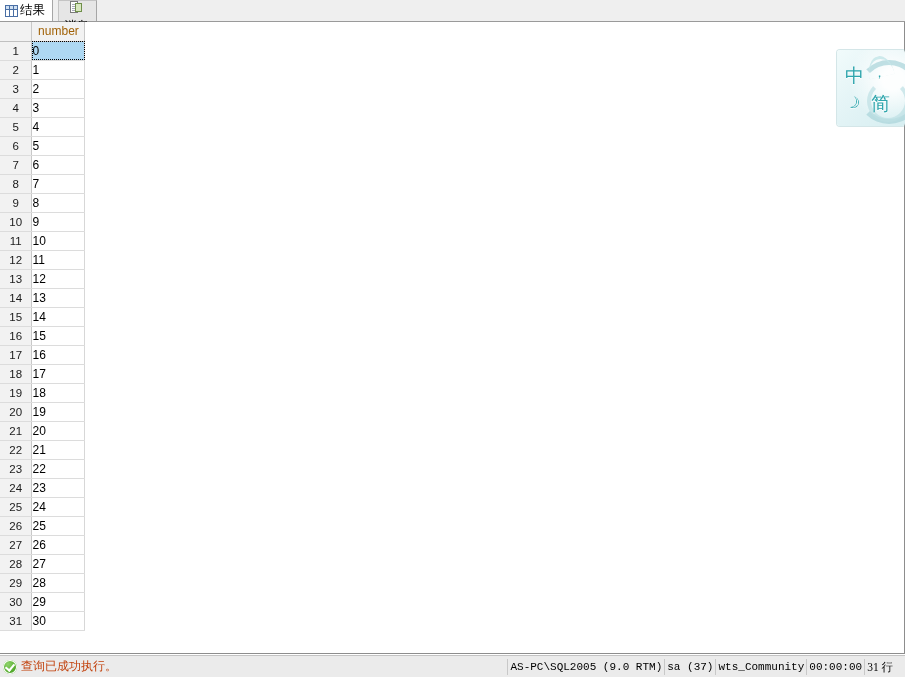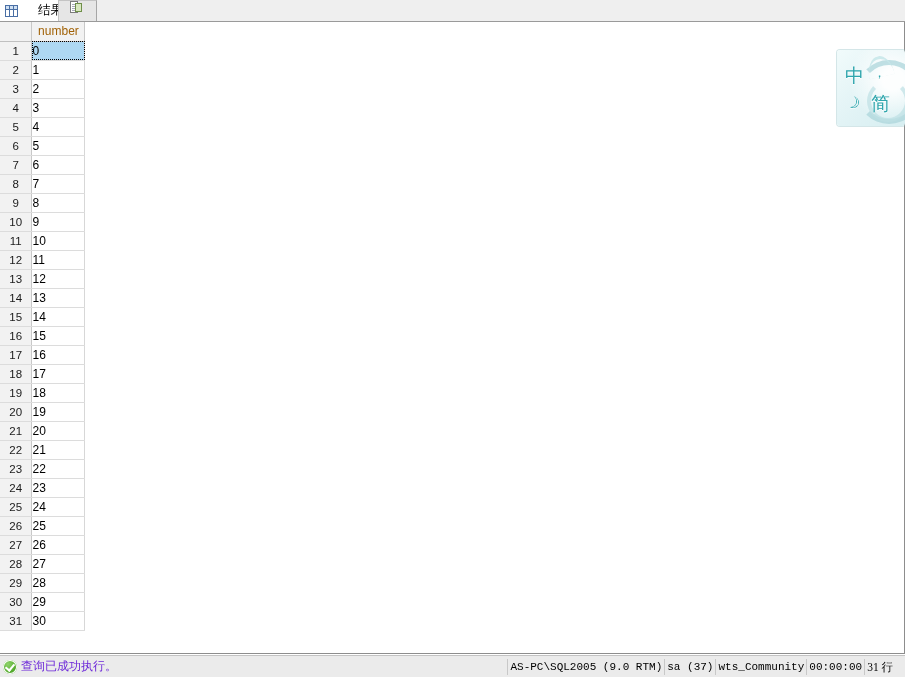--- a/index.html
+++ b/index.html
@@ -25,21 +25,21 @@
     background: #efefef;
     border-bottom: 1px solid #9a9a9a;
     box-sizing: border-box;
   }
   .tab {
     position: absolute;
     top: 0;
     height: 21px;
     display: flex;
     align-items: center;
-    gap: 20px;
+    gap: 2px;
     padding: 0 7px 0 5px;
     box-sizing: border-box;
     font-size: 12.5px;
     line-height: 21px;
     cursor: default;
   }
   .tab.active {
     left: 0;
     background: #ffffff;
     border-right: 1px solid #a6a6a6;
@@ -247,21 +247,21 @@
   }
   .icon-check::after {
     content: "";
     position: absolute;
     left: 3.5px; top: 2.5px;
     width: 4px; height: 7px;
     border: solid #ffffff;
     border-width: 0 2px 2px 0;
     transform: rotate(40deg);
   }
-  .status-msg { color: #6d28d9; white-space: nowrap; }
+  .status-msg { color: #c2410c; white-space: nowrap; }
   .status-spacer { flex: 1 1 auto; }
   .status-seg {
     font-family: "Liberation Mono", monospace;
     font-size: 11px;
     color: #000;
     white-space: nowrap;
     padding: 0 2px;
     height: 16px;
     line-height: 16px;
     border-left: 1px solid #c8c8c8;

